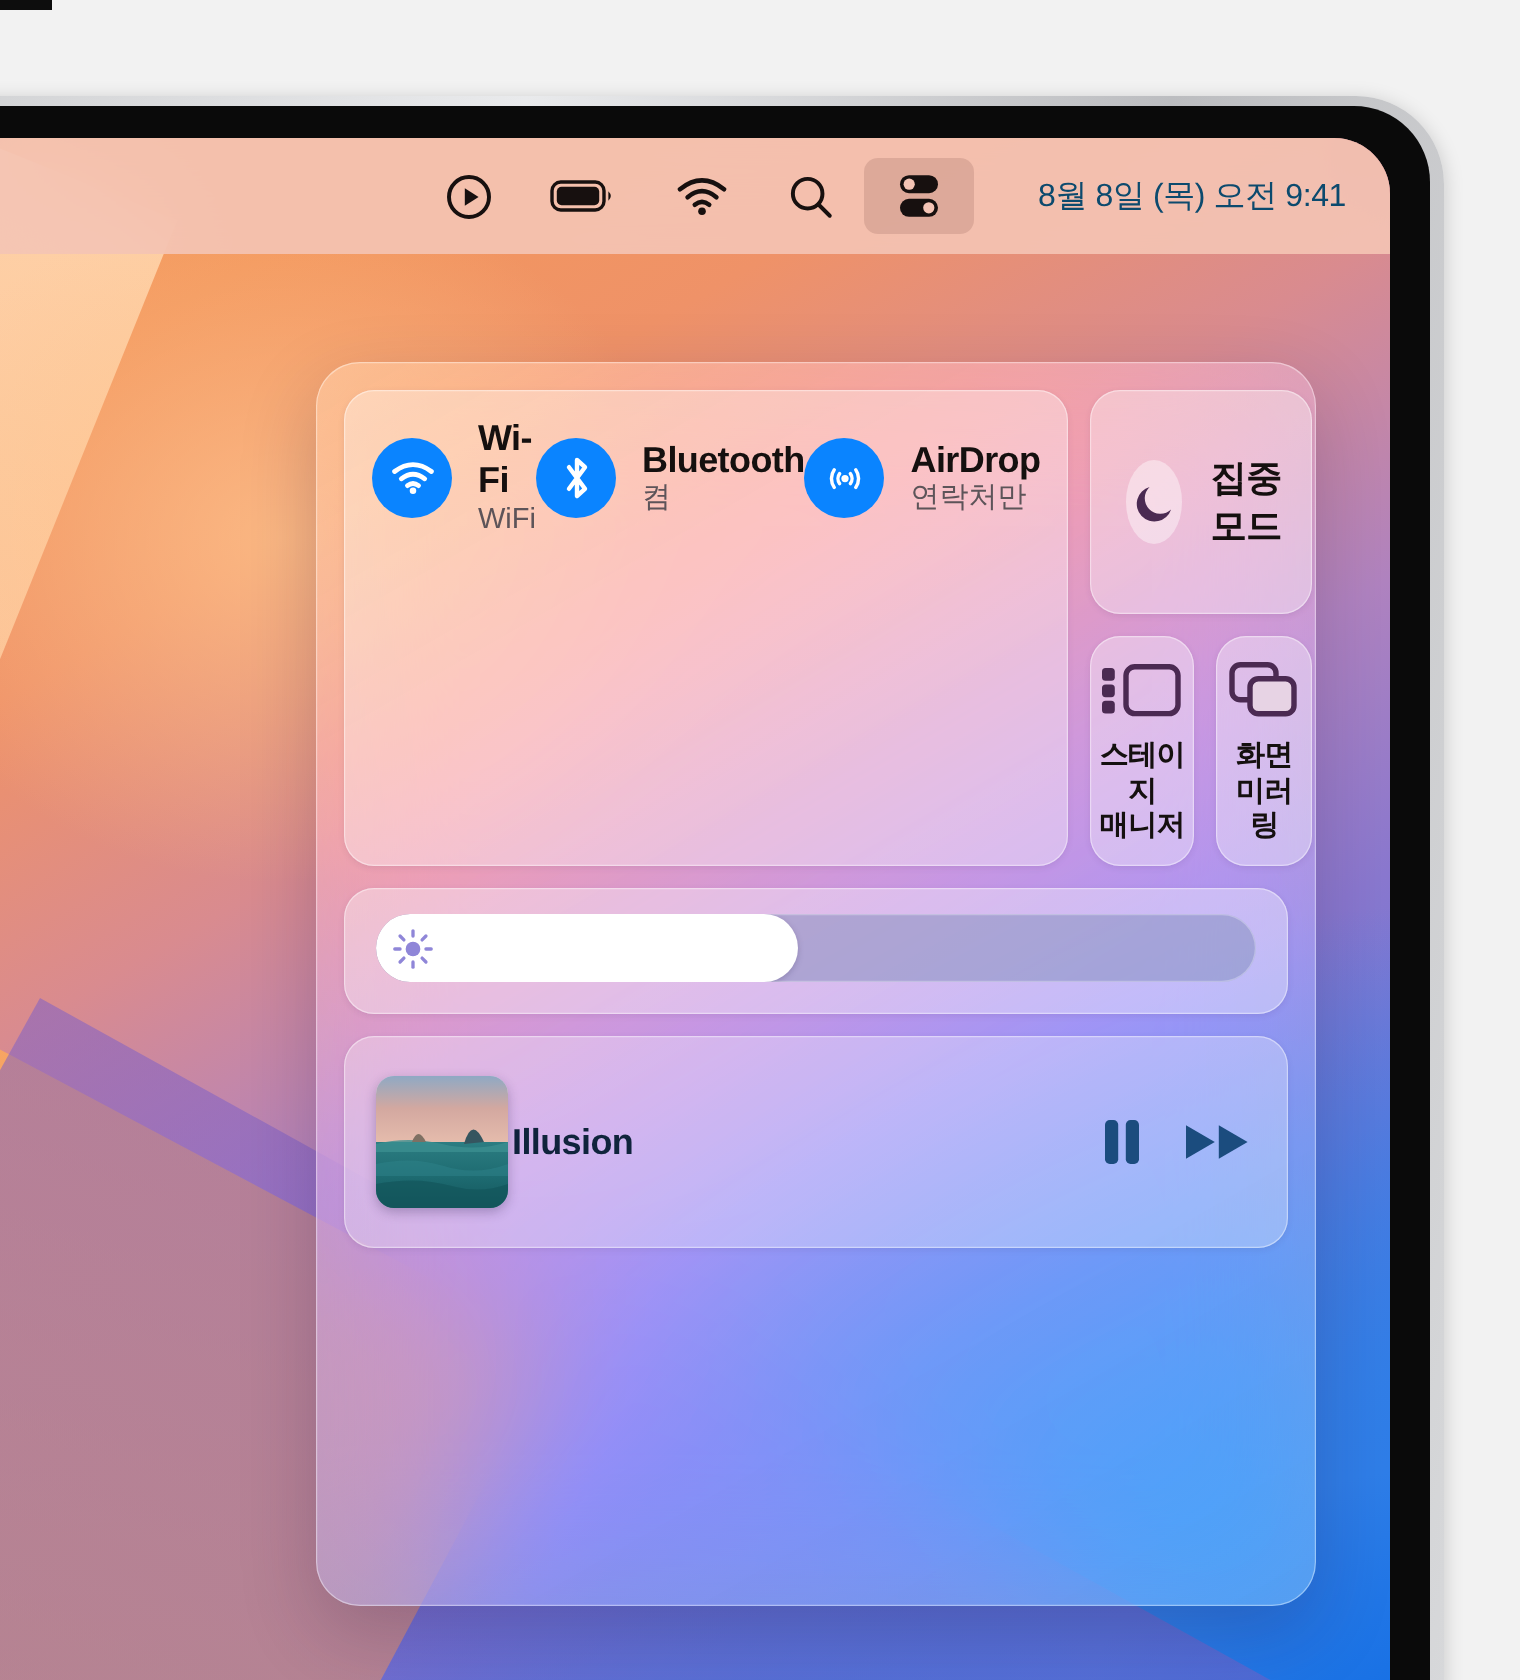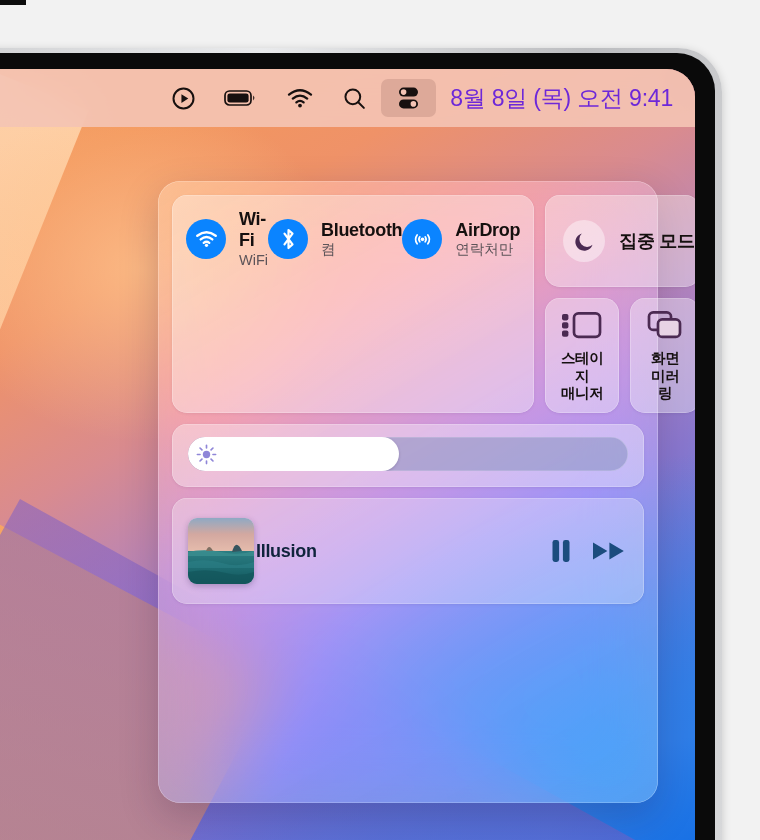--- a/index.html
+++ b/index.html
@@ -75,22 +75,22 @@
     padding-right: 22px;
   }
   .mb-items { display: flex; align-items: center; gap: 0px; }
   .mb-btn {
     display: flex; align-items: center; justify-content: center;
     height: 38px; padding: 0 14px; border-radius: 7px;
     color: #1a1413;
   }
   .mb-btn.active { background: rgba(168,120,110,.30); }
   .mb-clock {
-    font-size: 23px; color: #6d28d9; letter-spacing: -0.2px;
-    padding-left: 14px; white-space: nowrap;
+    font-size: 16px; color: #0c4a6e; letter-spacing: -0.2px;
+    padding-left: 32px; white-space: nowrap;
   }
 
   
   .cc {
     position: absolute; left: 218px; top: 112px;
     width: 500px; height: 622px;
     border-radius: 22px;
     padding: 14px;
     background: linear-gradient(150deg,
       rgba(255,214,186,.50) 0%,
@@ -117,32 +117,32 @@
     width: 40px; height: 40px; border-radius: 50%;
     background: #0a84ff; flex: 0 0 40px;
     display: flex; align-items: center; justify-content: center;
   }
   .conn-txt { display: flex; flex-direction: column; justify-content: center; }
   .conn-title { font-size: 18px; font-weight: bold; color: #15100f; letter-spacing: -.3px; line-height: 1.15; }
   .conn-sub { font-size: 14.5px; color: #5d5459; line-height: 1.25; }
 
   
   .right-col { flex: 1; display: flex; flex-direction: column; gap: 11px; }
-  .tile-focus { height: 92px; display: flex; align-items: center; padding-left: 18px; gap: 14px; }
+  .tile-focus { height: 112px; display: flex; align-items: center; padding-left: 18px; gap: 14px; }
   .focus-ic {
     width: 42px; height: 42px; border-radius: 50%;
     background: rgba(255,255,255,.42);
     display: flex; align-items: center; justify-content: center;
   }
   .focus-label { font-size: 18px; font-weight: bold; color: #15100f; letter-spacing: -.3px; }
 
   .small-row { display: flex; gap: 11px; flex: 1; }
   .tile-small {
     flex: 1; display: flex; flex-direction: column;
-    align-items: center; justify-content: center; gap: 8px; padding: 10px 15px;
+    align-items: center; justify-content: center; gap: 8px; padding: 10px 4px;
   }
   .tile-small .sm-label {
     font-size: 14.5px; font-weight: bold; color: #15100f;
     text-align: center; line-height: 1.22; letter-spacing: -.3px;
   }
 
   
   .tile-slider { padding: 13px 16px 16px; }
   .sl-title { font-size: 17.5px; font-weight: bold; color: #15100f; letter-spacing: -.3px; margin-bottom: 11px; }
   .sl-row { display: flex; align-items: center; gap: 12px; }

